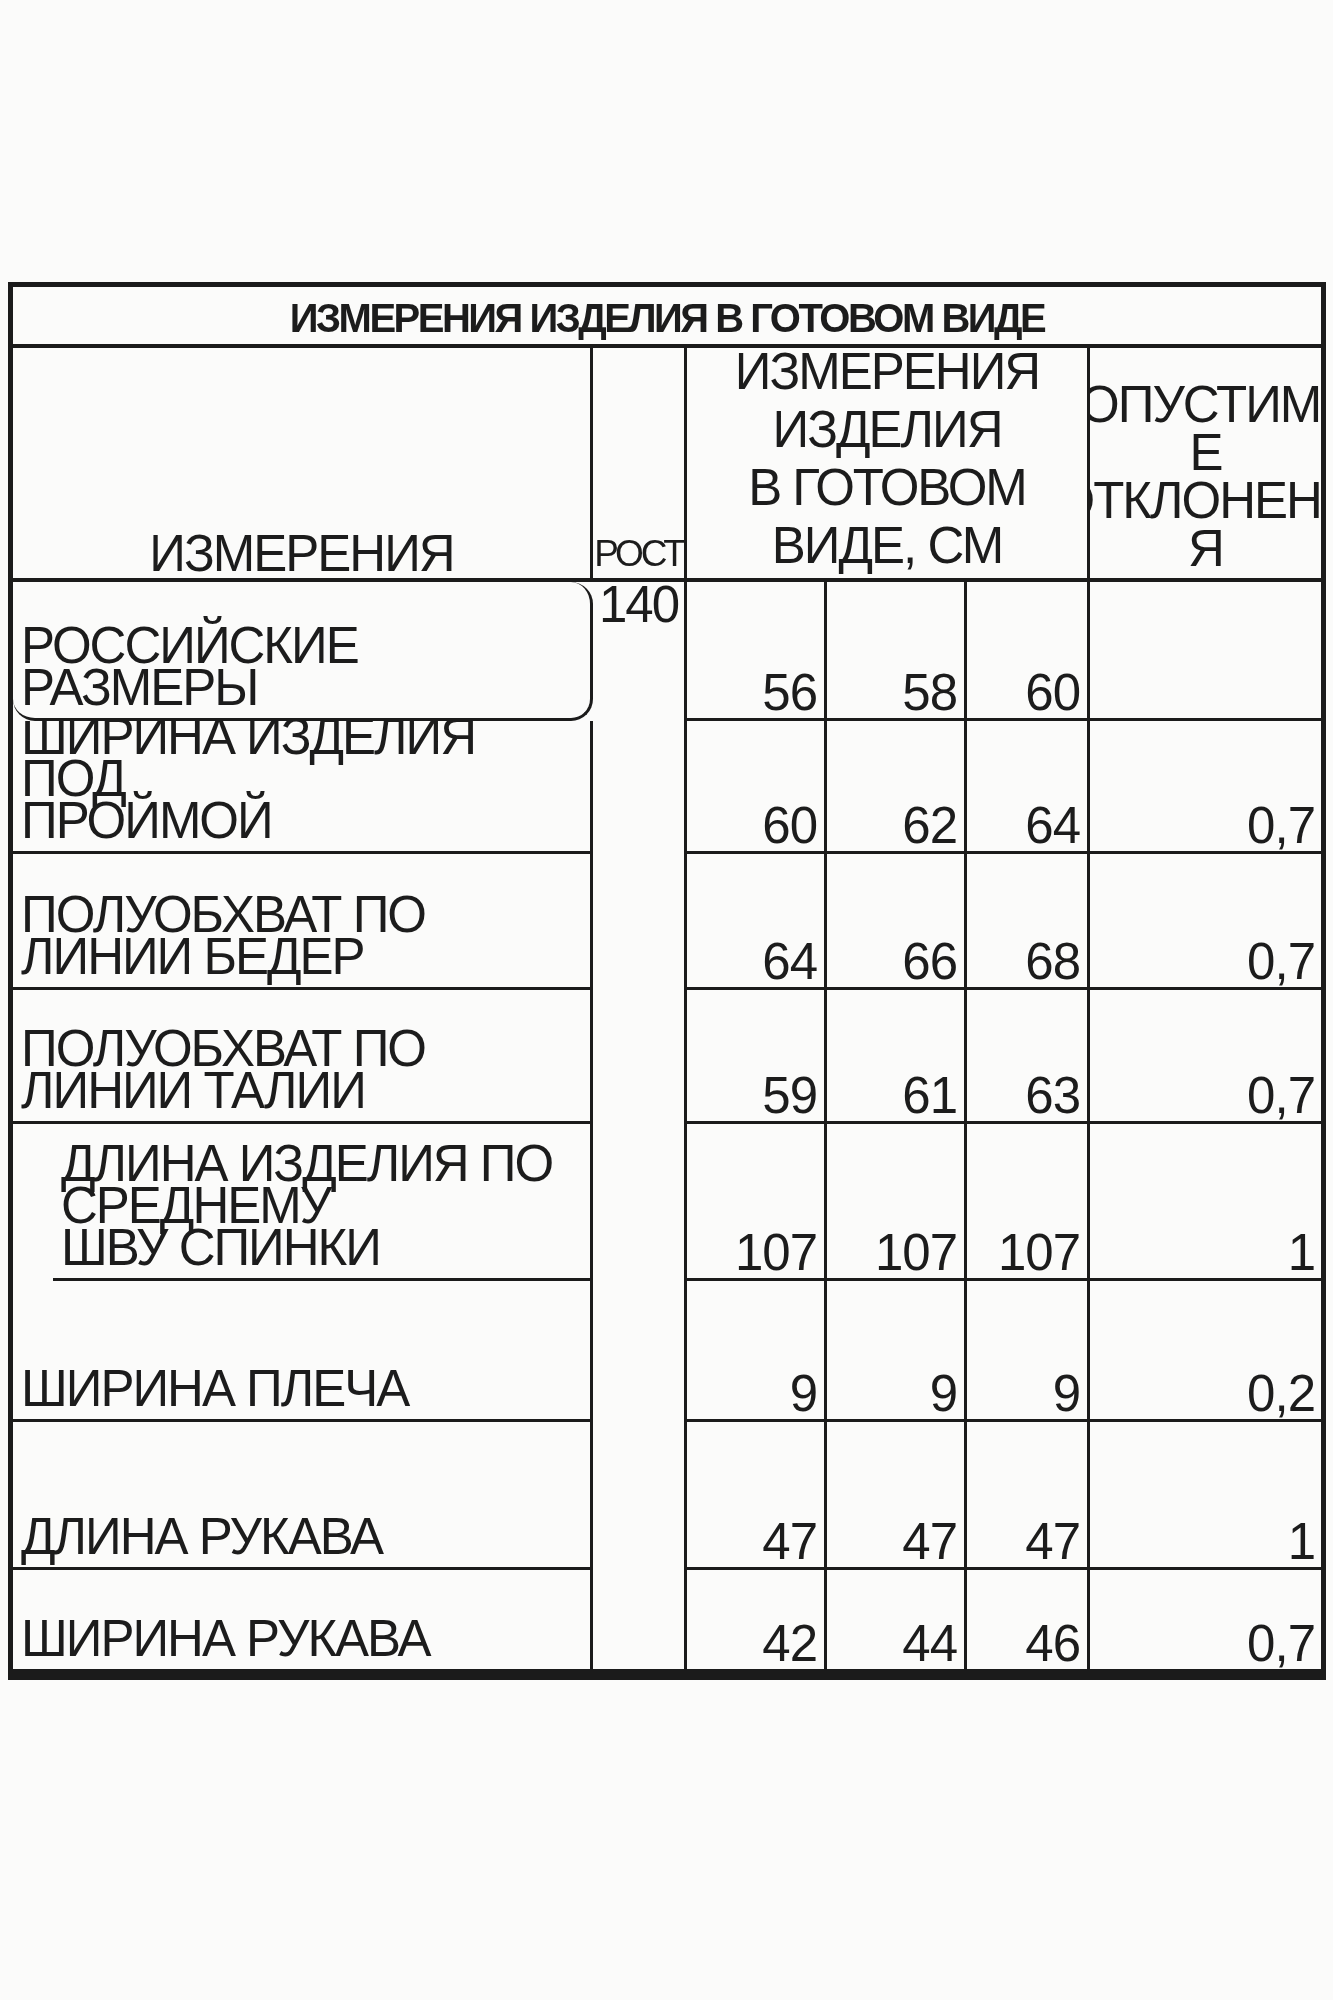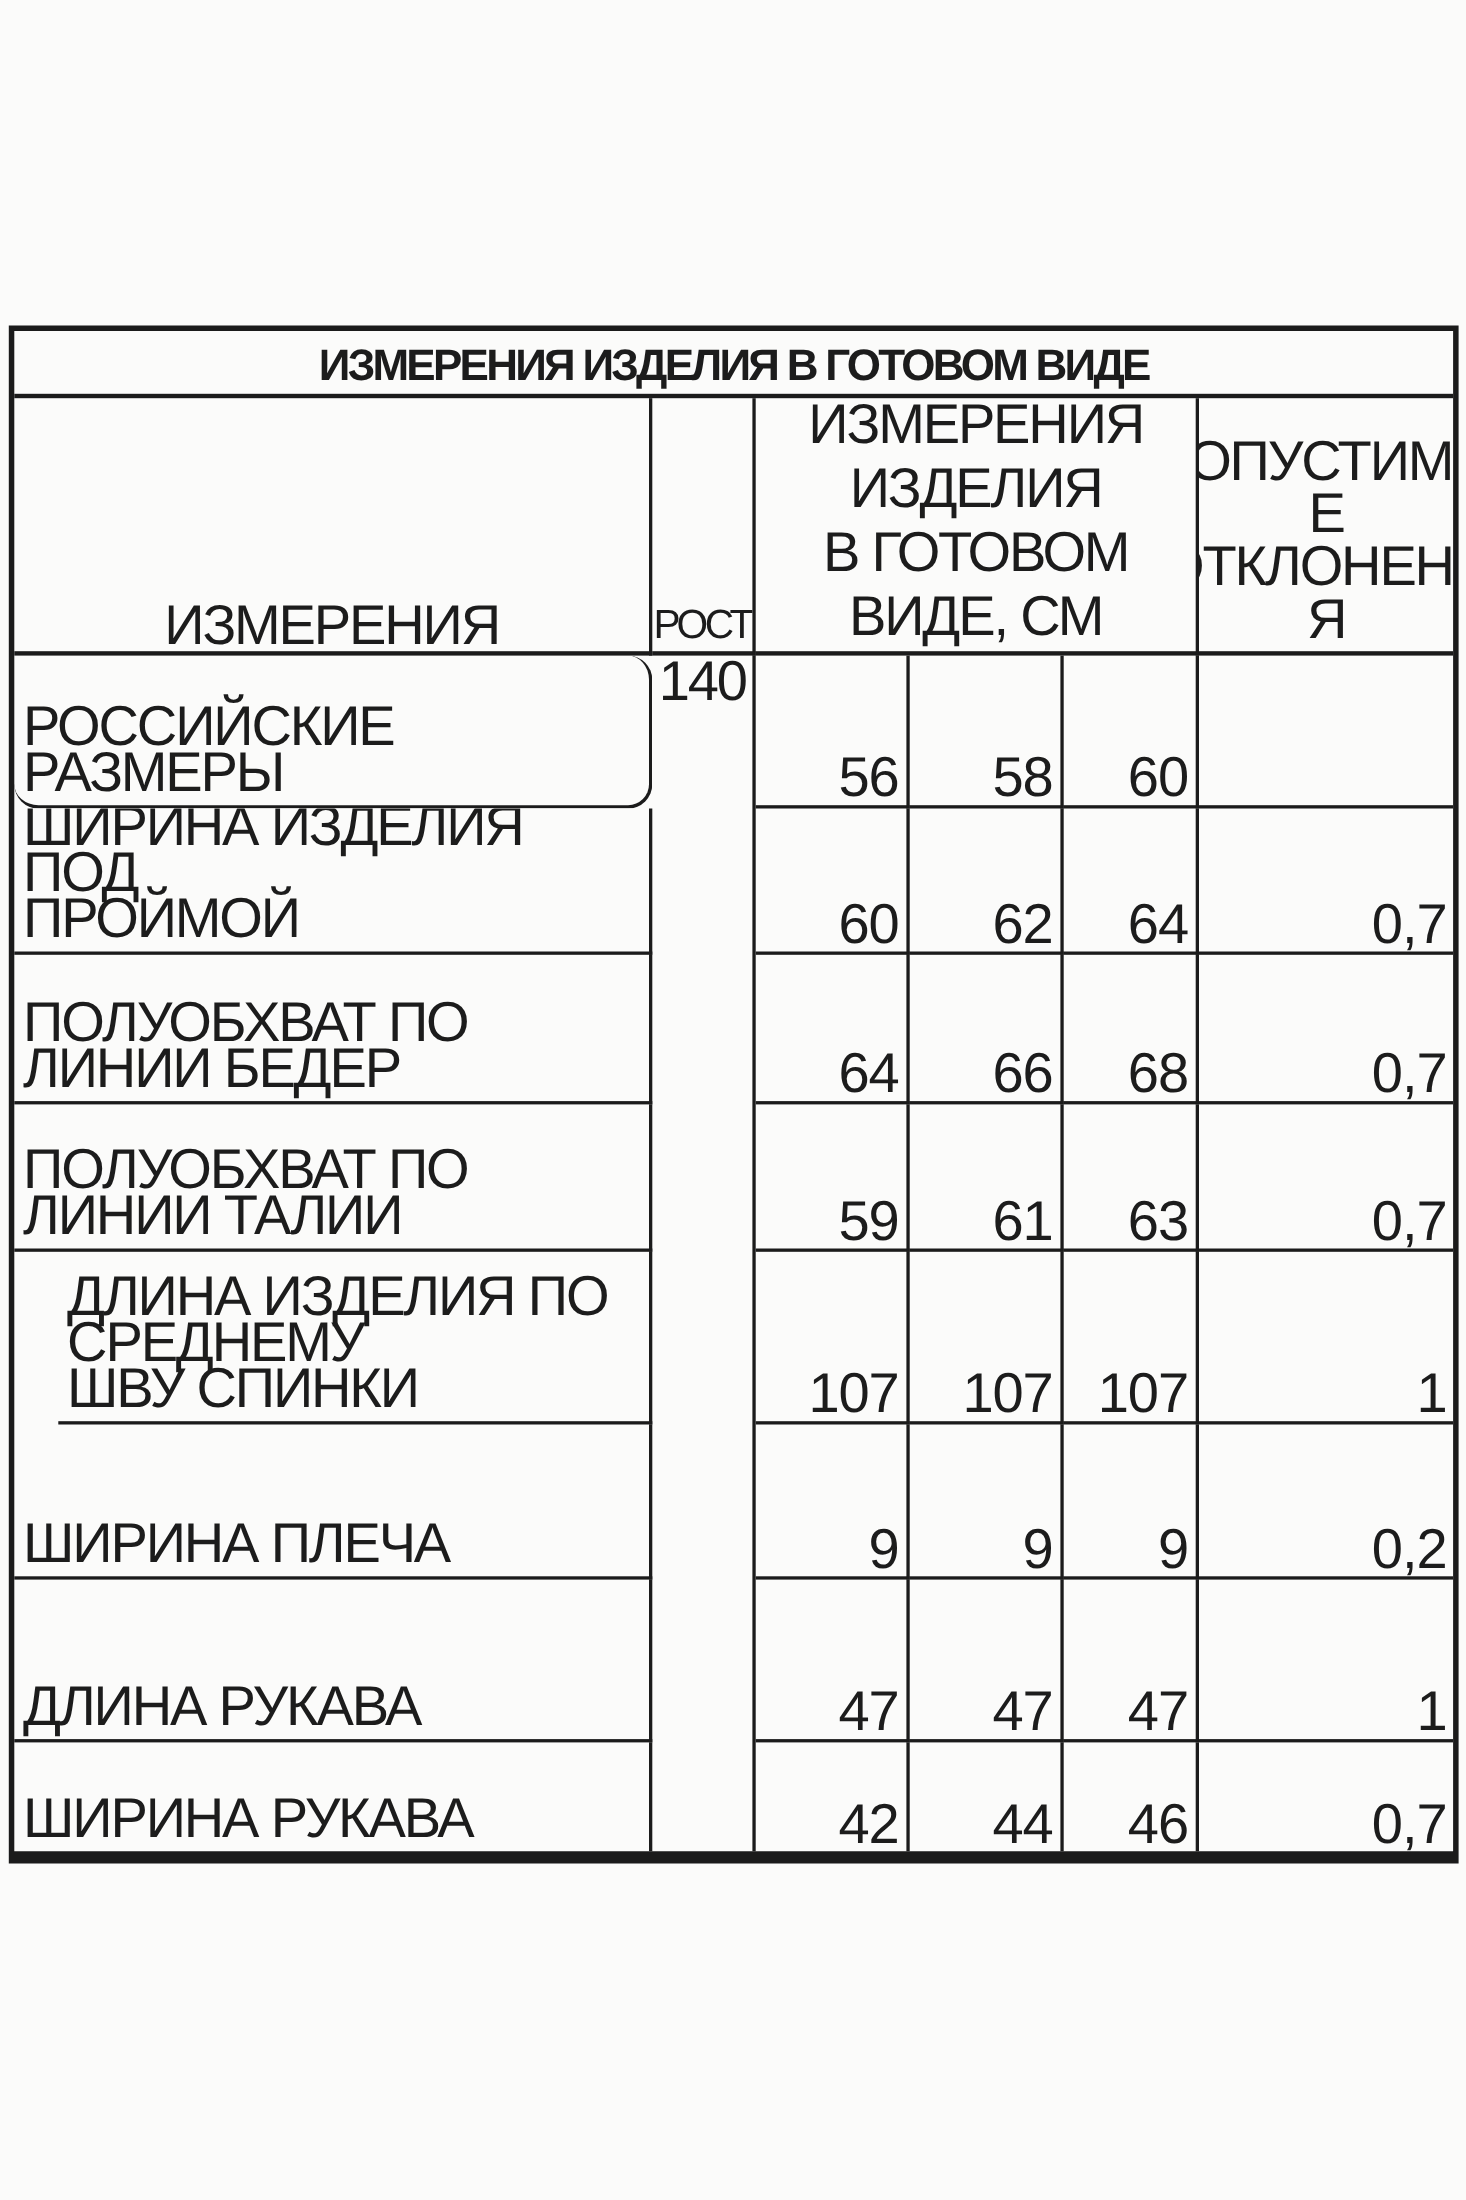--- a/index.html
+++ b/index.html
@@ -13,21 +13,21 @@
     position: relative;
     width: 1333px;
     height: 2000px;
     background: var(--background);
     font-family: "Liberation Sans", "DejaVu Sans", sans-serif;
     color: var(--text);
     overflow: hidden;
   }
   .tbl {
     position: absolute;
-    left: 8px; top: 296px;
+    left: 8px; top: 282px;
     width: 1318px; height: 1398px;
     box-sizing: border-box;
     border: 5px solid var(--border);
     border-bottom-width: 11px;
     display: grid;
     grid-template-columns: 580px 94px 140px 140px 123px 1fr;
     grid-template-rows: 61px 234px 139px 133px 136px 134px 157px 141px 148px 1fr;
   }
   .c {
     box-sizing: border-box;

